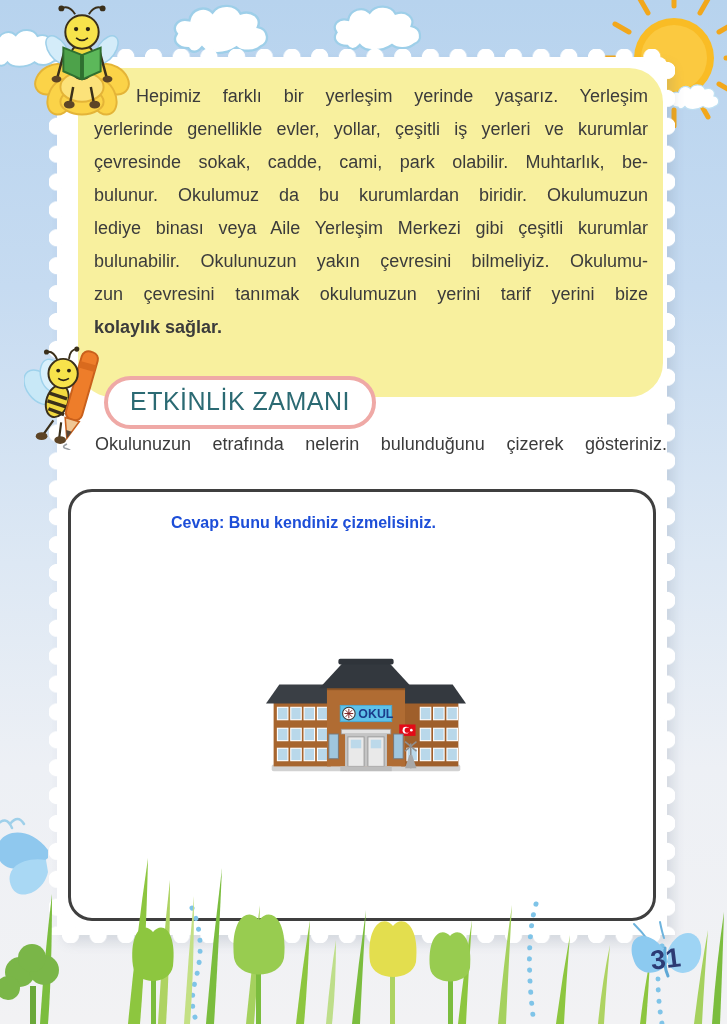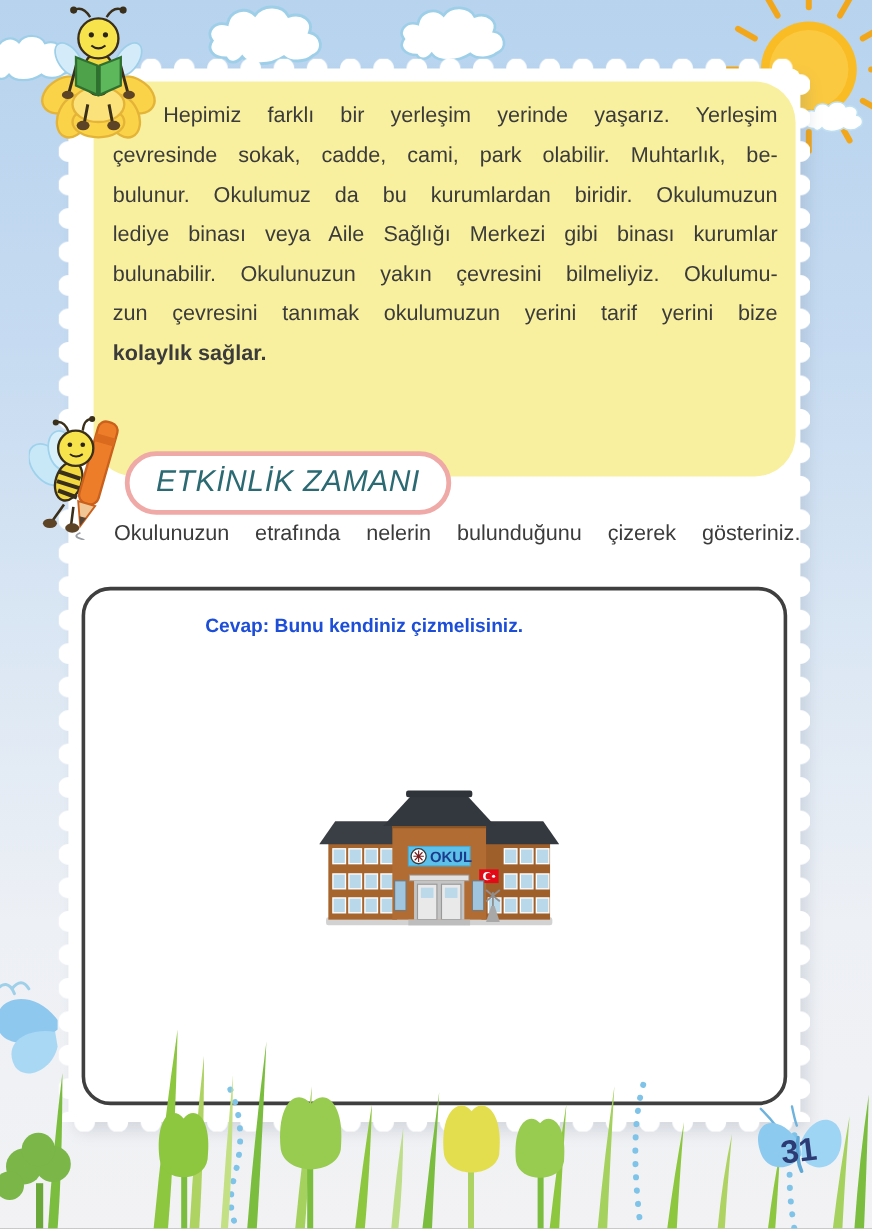--- a/index.html
+++ b/index.html
@@ -32,21 +32,21 @@
     left:78px;top:68px;width:585px;height:329px;background:#f8f09e;border-radius:34px;
     z-index:3;padding:12px 15px 0 16px;box-sizing:border-box;
     color:#3b3b3b;font-size:18px;line-height:33px;
   }
   .iline{text-align:justify;text-align-last:justify;white-space:nowrap;}
   .iline.first{text-indent:42px;}
   .iline.last{text-align-last:left;font-weight:bold;}
   
   .title-pill{
     left:104px;top:376px;z-index:4;background:#fff;border:4px solid #efa9a6;border-radius:32px;
-    padding:7px 22px 9px 22px;color:#2b6a73;font-size:25px;letter-spacing:.5px;font-weight:500;font-style:italic;
+    padding:7px 22px 9px 22px;color:#2b6a73;font-size:25px;letter-spacing:.5px;font-weight:500;
   }
   .instruction{
     left:95px;top:434px;width:572px;z-index:4;color:#3b3b3b;font-size:18px;
     text-align:justify;text-align-last:justify;white-space:nowrap;
   }
   .drawing-box{
     left:68px;top:489px;width:588px;height:432px;z-index:4;background:#fff;
     border:3px solid #3f3f3f;border-radius:24px;box-sizing:border-box;
   }
   .answer-note{
@@ -103,23 +103,24 @@
   </svg>
 
   <div class="abs page-rect"></div>
   <div class="abs scallop top"></div>
   <div class="abs scallop bottom"></div>
   <div class="abs scallop left"></div>
   <div class="abs scallop right"></div>
 
   <div class="abs intro-box">
     <div class="iline first">Hepimiz farklı bir yerleşim yerinde yaşarız. Yerleşim</div>
+    <div class="iline">yerlerinde genellikle evler, yollar, çeşitli iş yerleri ve kurumlar</div>
     <div class="iline">çevresinde sokak, cadde, cami, park olabilir. Muhtarlık, be-</div>
     <div class="iline">bulunur. Okulumuz da bu kurumlardan biridir. Okulumuzun</div>
-    <div class="iline">lediye binası veya Aile Sağlığı Merkezi gibi binası kurumlar</div>
+    <div class="iline">lediye binası veya Aile Yerleşim Merkezi gibi çeşitli kurumlar</div>
     <div class="iline">bulunabilir. Okulunuzun yakın çevresini bilmeliyiz. Okulumu-</div>
     <div class="iline">zun çevresini tanımak okulumuzun yerini tarif yerini bize</div>
     <div class="iline last">kolaylık sağlar.</div>
   </div>
 
   <svg class="abs art" style="left:28px;top:0px;" width="108" height="116" viewBox="0 0 110 117">
     <g stroke="#e4b438" stroke-width="2">
       <ellipse cx="26" cy="80" rx="20" ry="14" fill="#fbd348" transform="rotate(-30 26 80)"></ellipse>
       <ellipse cx="84" cy="80" rx="20" ry="14" fill="#fbd348" transform="rotate(30 84 80)"></ellipse>
       <ellipse cx="34" cy="98" rx="19" ry="13" fill="#fbd348" transform="rotate(-65 34 98)"></ellipse>

